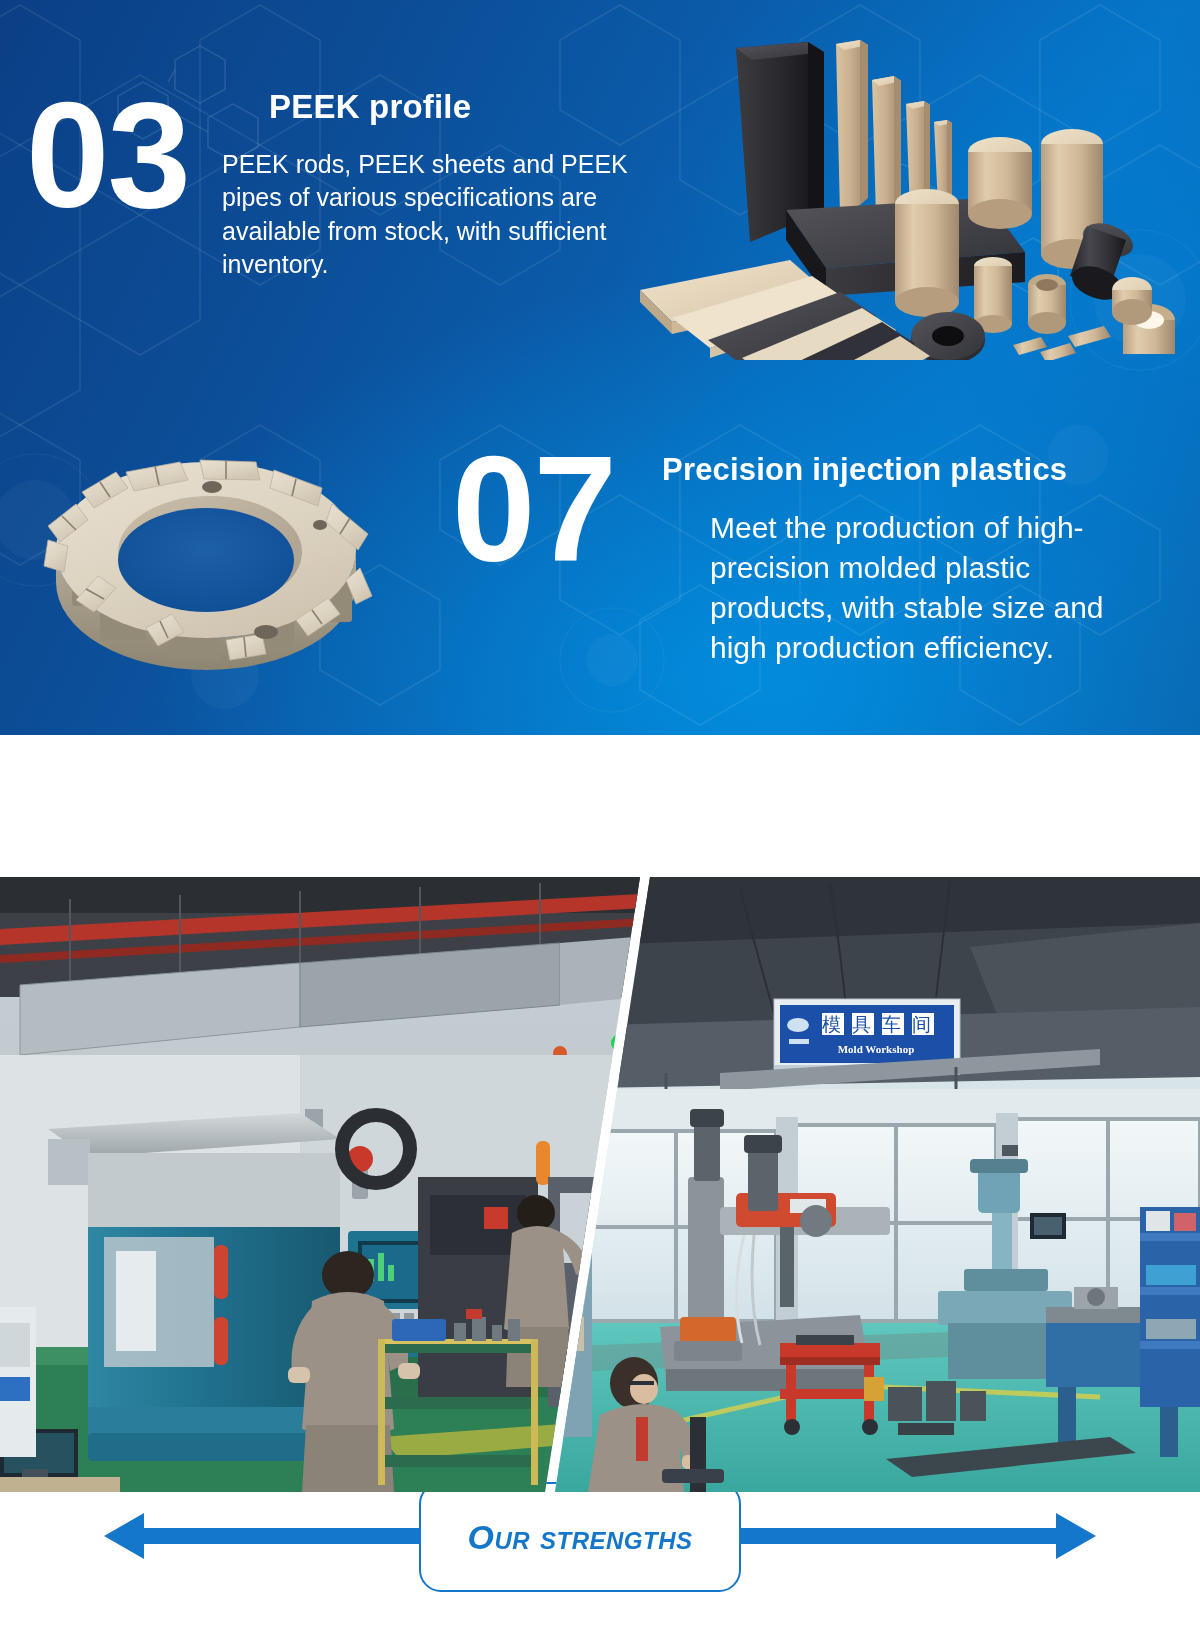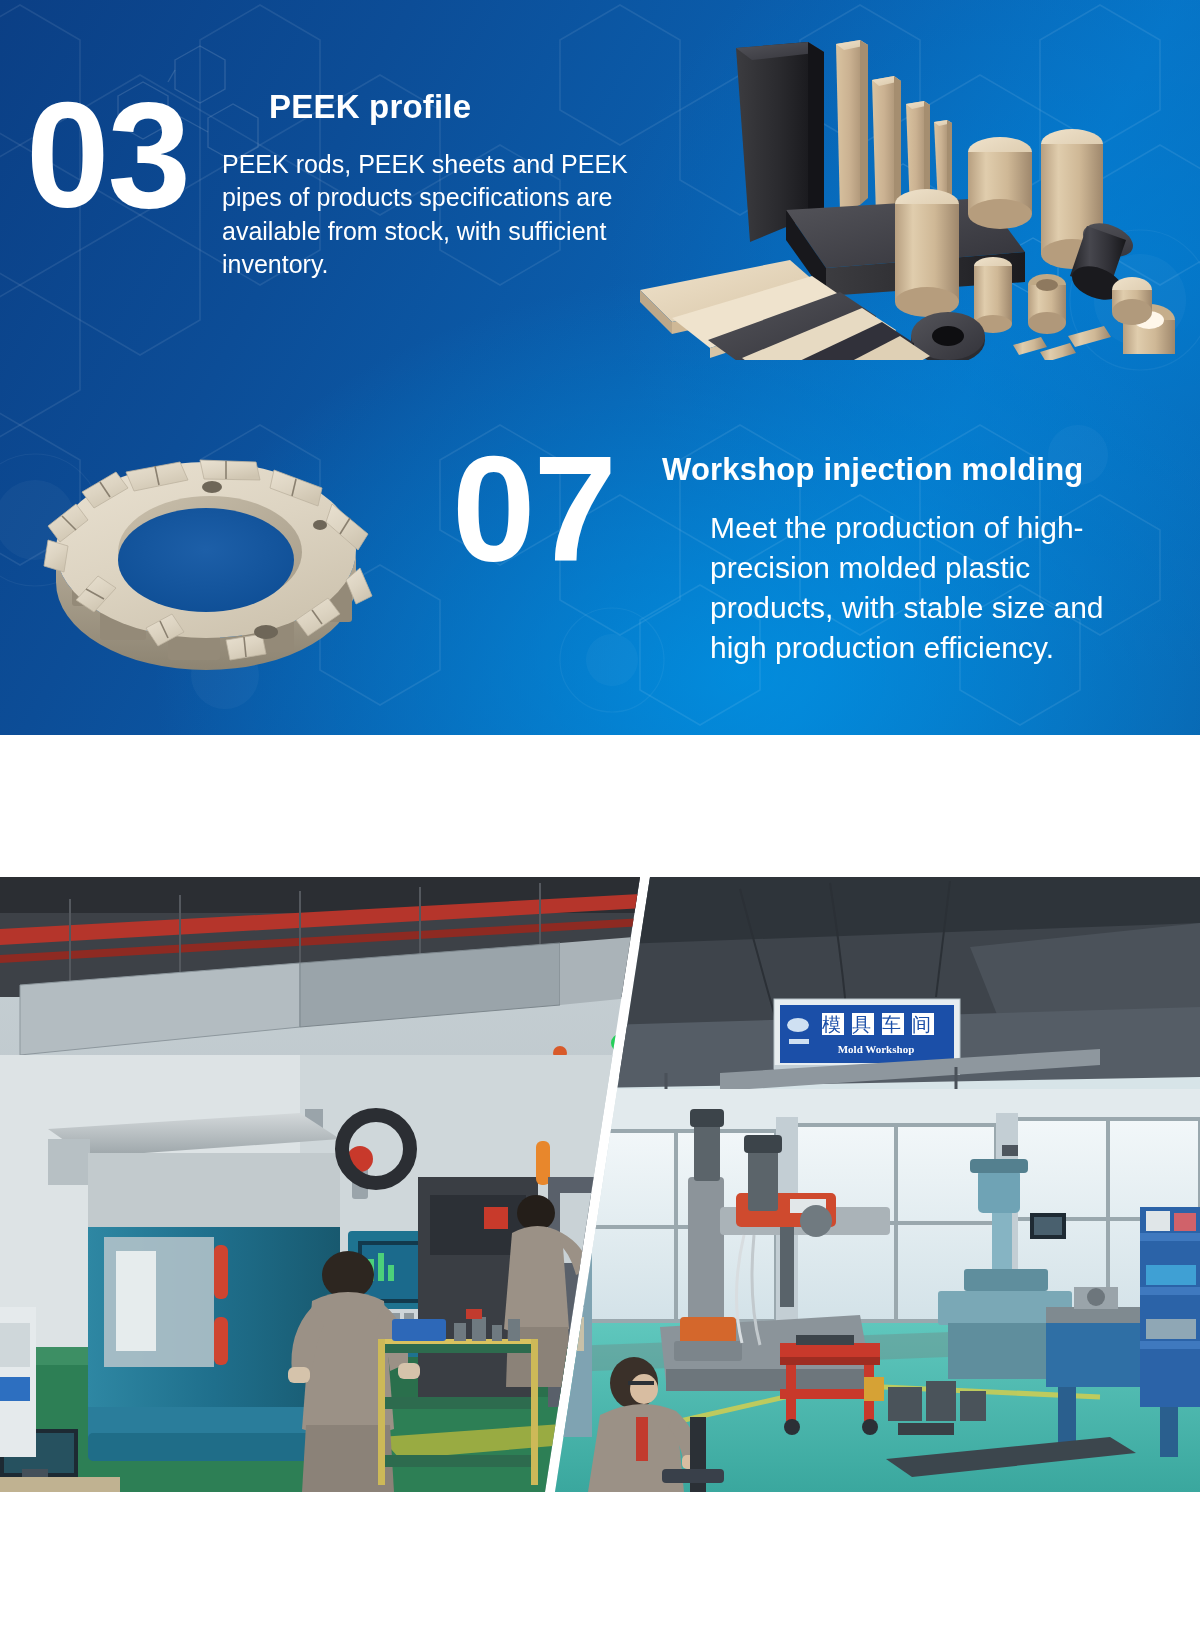--- a/index.html
+++ b/index.html
@@ -304,21 +304,21 @@
 
         <polygon points="172,374 282,322 314,343 204,396" fill="#31313a"></polygon>
         <polygon points="204,396 314,343 314,353 204,406" fill="#1d1d21"></polygon>
 
         <polygon points="200,388 300,336 330,356 230,410" fill="#dfd0b5"></polygon>
       </svg>
     </div>
 
     <div class="item03-num">03</div>
     <div class="item03-title">PEEK profile</div>
-    <div class="item03-desc">PEEK rods, PEEK sheets and PEEK pipes of products specifications are available from stock, with sufficient inventory.</div>
+    <div class="item03-desc">PEEK rods, PEEK sheets and PEEK pipes of various specifications are available from stock, with sufficient inventory.</div>
 
     <div class="gear-photo">
       <svg viewBox="0 0 400 290" width="400" height="290">
         <defs>
           <linearGradient id="gtop" x1="0" y1="0" x2="0.6" y2="1">
             <stop offset="0%" stop-color="#e9e1d1"></stop>
               <stop offset="55%" stop-color="#ddd4c2"></stop>
               <stop offset="100%" stop-color="#cfc5b1"></stop>
           </linearGradient>
           <linearGradient id="gside" x1="0" y1="0" x2="0" y2="1">
@@ -381,24 +381,32 @@
         <ellipse cx="186" cy="160" rx="88" ry="52" fill="url(#ghole)"></ellipse>
 
         <ellipse cx="192" cy="87" rx="10" ry="6" fill="#6e6658"></ellipse>
         <ellipse cx="300" cy="125" rx="7" ry="5" fill="#6e6658"></ellipse>
 
         <ellipse cx="246" cy="232" rx="12" ry="7" fill="#6e6658"></ellipse>
       </svg>
     </div>
 
     <div class="item04-num">07</div>
-    <div class="item04-title">Workshop injection molding</div>
+    <div class="item04-title">Precision injection plastics</div>
     <div class="item04-desc">Meet the production of high-precision molded plastic products, with stable size and high production efficiency.</div>
   </div>
 
+  <div class="strength-band">
+    <div class="arrow-head-l"></div>
+    <div class="arrow-line"></div>
+    <div class="arrow-head-r"></div>
+    <div class="strength-box">
+      <span class="strength-text">Our strengths</span>
+    </div>
+  </div>
 
   <div class="photos">
 
     <div class="photo-left">
       <svg class="photo-inner" viewBox="0 0 660 615" width="660" height="615" preserveAspectRatio="none">
         <defs>
           <linearGradient id="wallL" x1="0" y1="0" x2="0" y2="1">
             <stop offset="0%" stop-color="#c9d2d6"></stop>
               <stop offset="100%" stop-color="#aeb9bf"></stop>
           </linearGradient>

